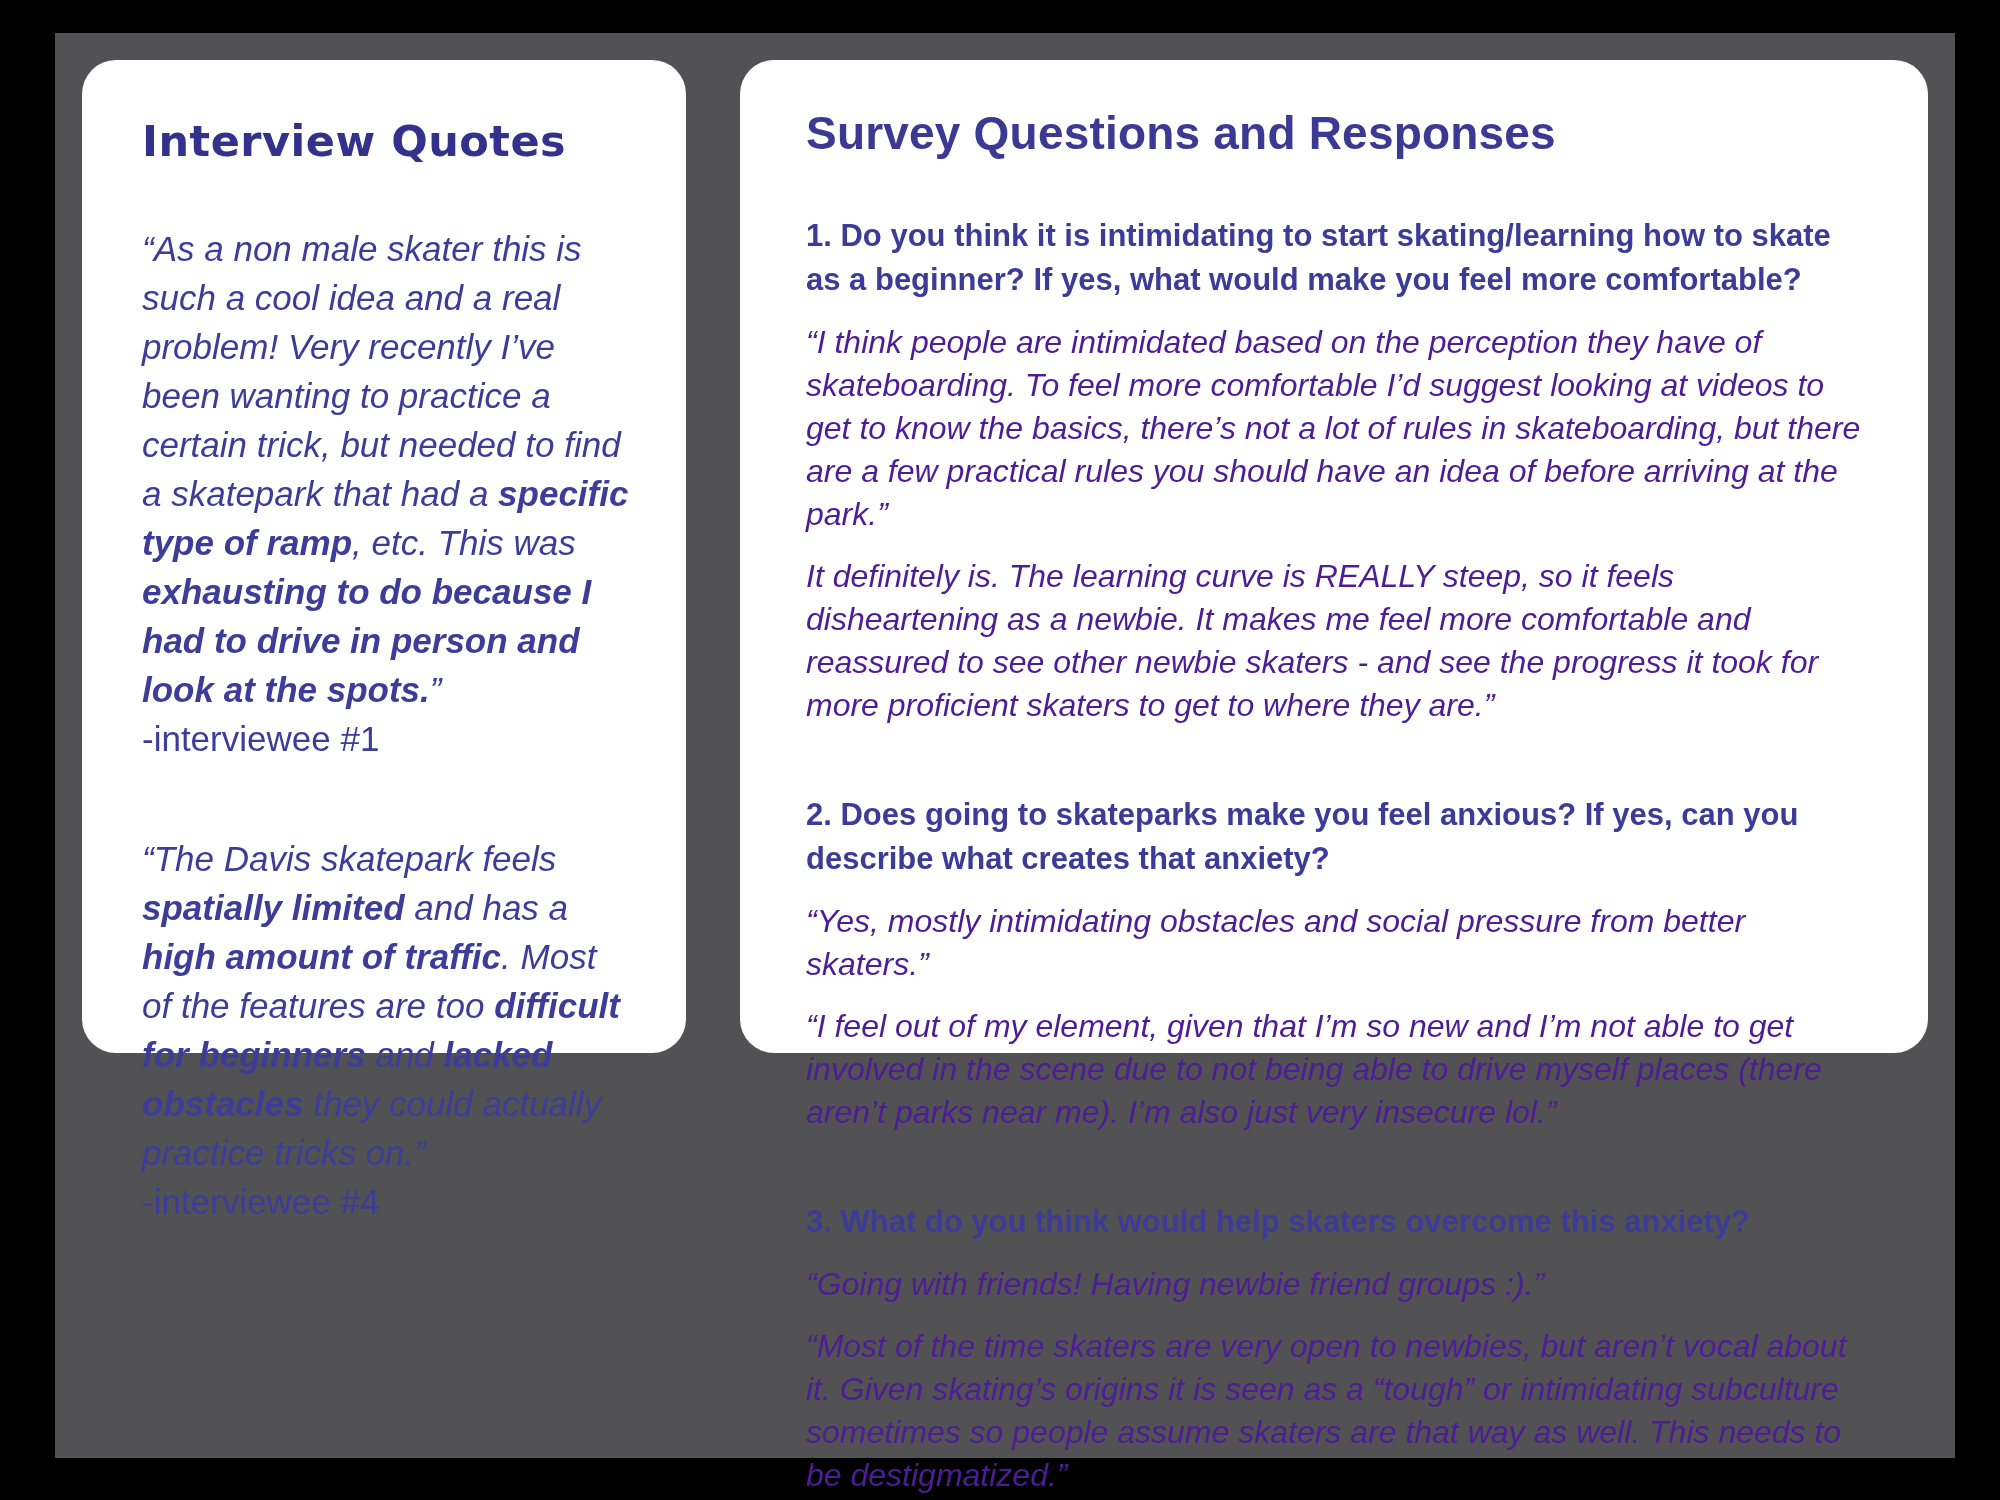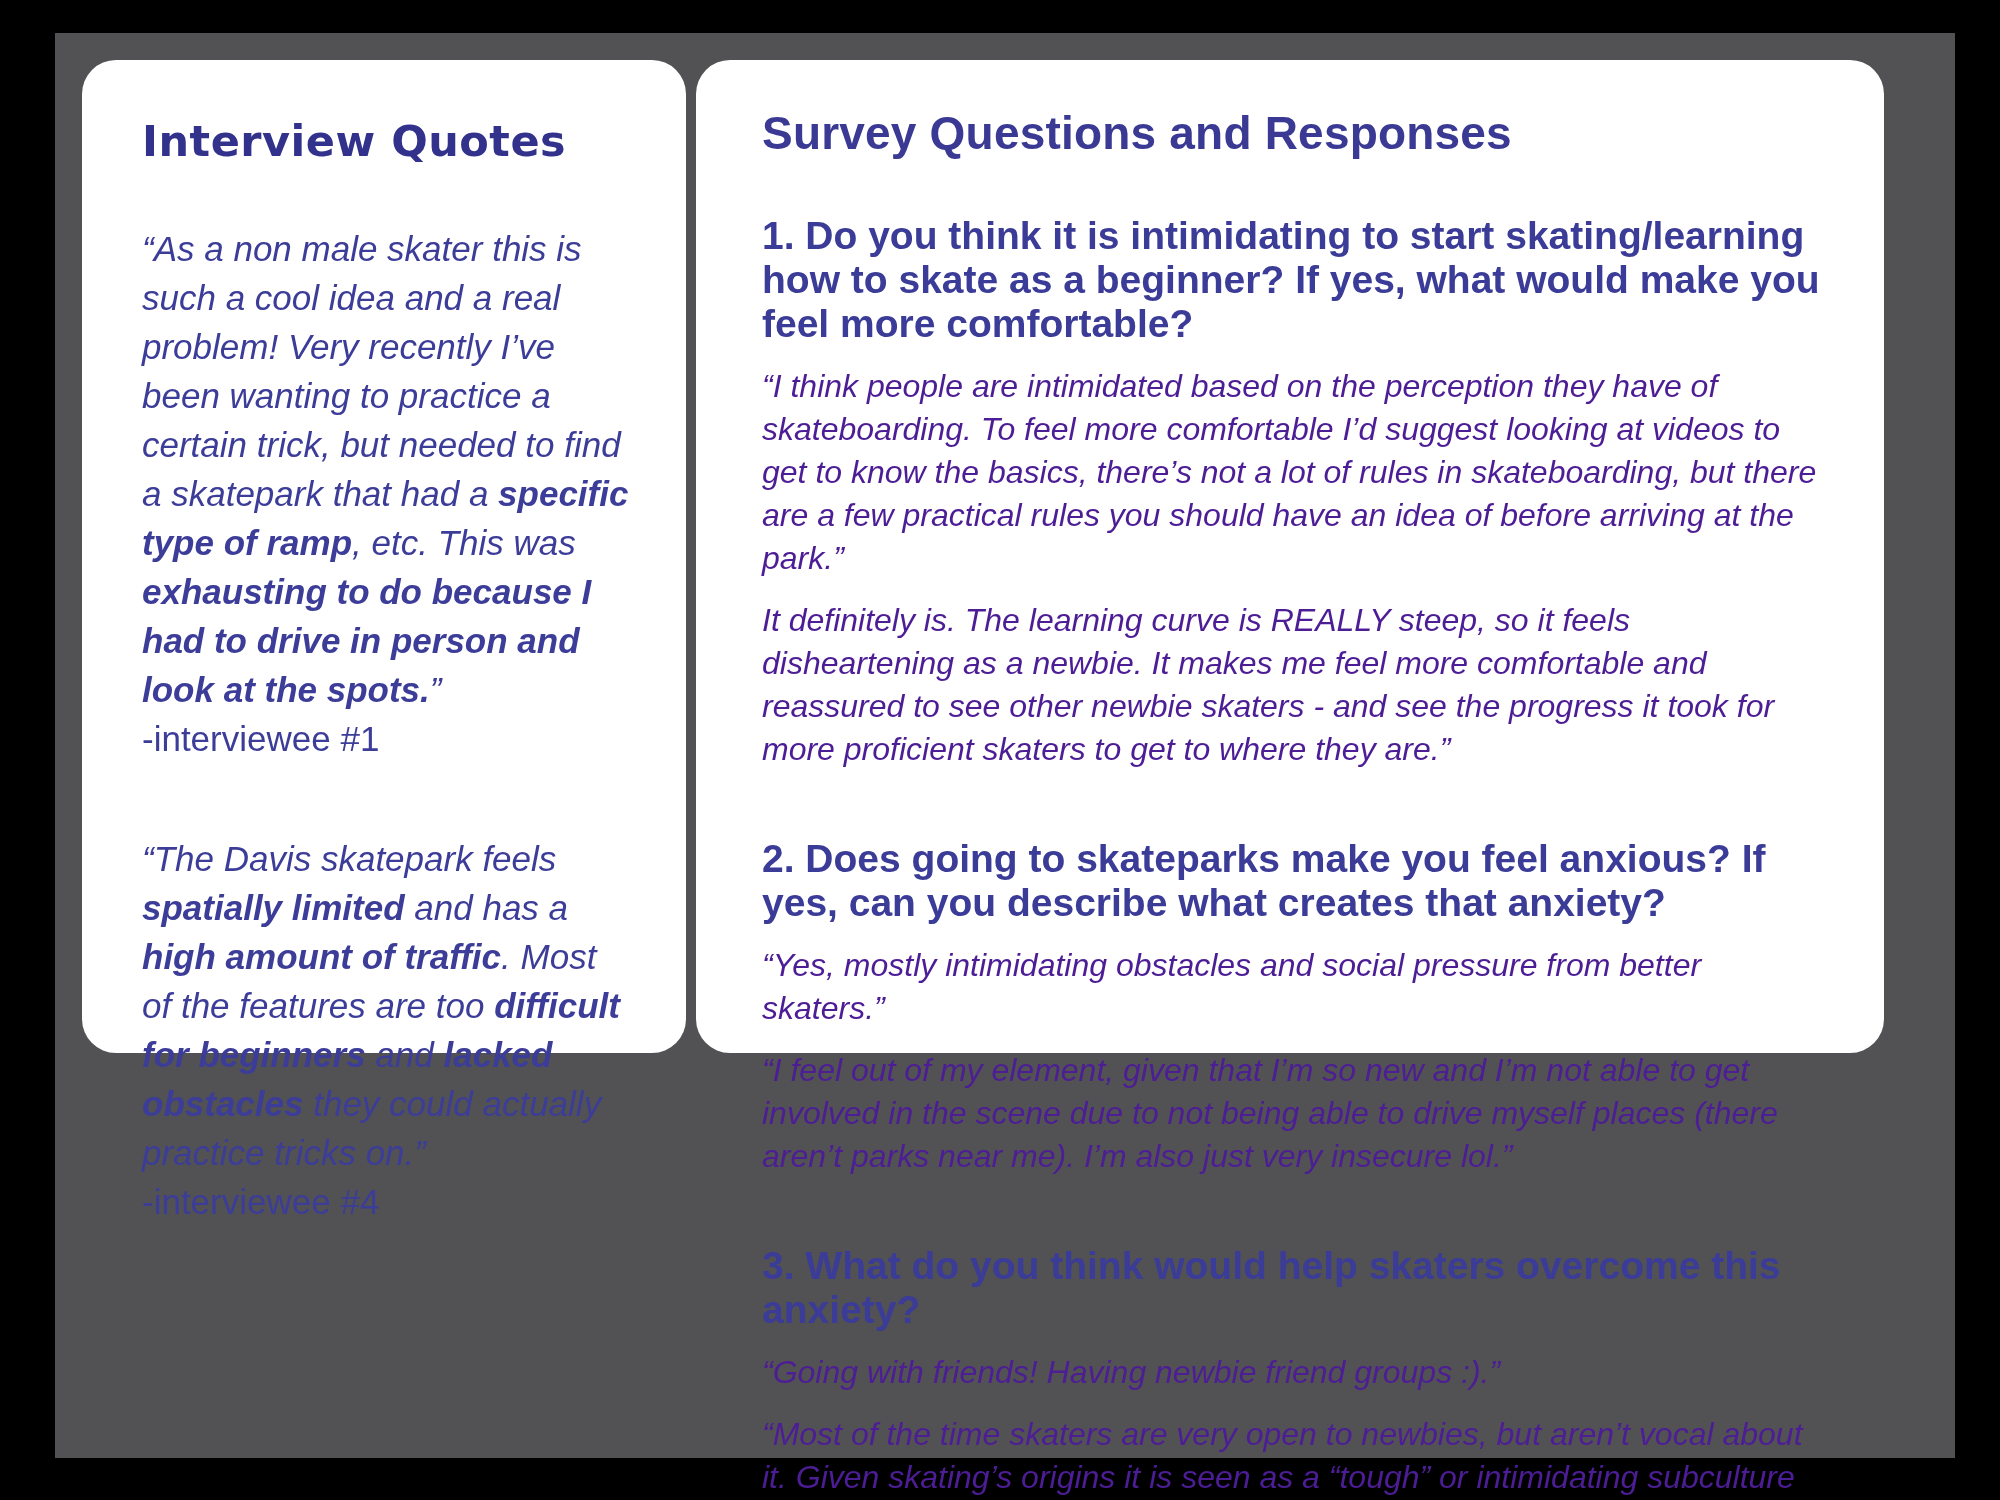--- a/index.html
+++ b/index.html
@@ -23,21 +23,21 @@
     background: #ffffff;
     border-radius: 34px;
     box-sizing: border-box;
   }
   .card-left {
     left: 82px;
     width: 604px;
     padding: 56px 56px 0 60px;
   }
   .card-right {
-    left: 696px;
+    left: 740px;
     width: 1188px;
     padding: 46px 60px 0 66px;
   }
   .iq-title {
     font-family: "DejaVu Sans", sans-serif;
     font-weight: 800;
     font-size: 43px;
     letter-spacing: 0.5px;
     color: #32328c;
   }
@@ -59,21 +59,21 @@
   .quote2 { margin-top: 71px; }
   .attr {
     font-style: normal;
     font-size: 35px;
     line-height: 49px;
     color: #3c3c99;
   }
   .question {
     margin: 0 0 19px 0;
     font-weight: 700;
-    font-size: 39px;
+    font-size: 31px;
     line-height: 44px;
     color: #3b3b98;
   }
   .q-first { margin-top: 54px; }
   .q-gap { margin-top: 66px; }
   .response {
     margin: 0 0 19px 0;
     font-style: italic;
     font-weight: 400;
     font-size: 32px;

